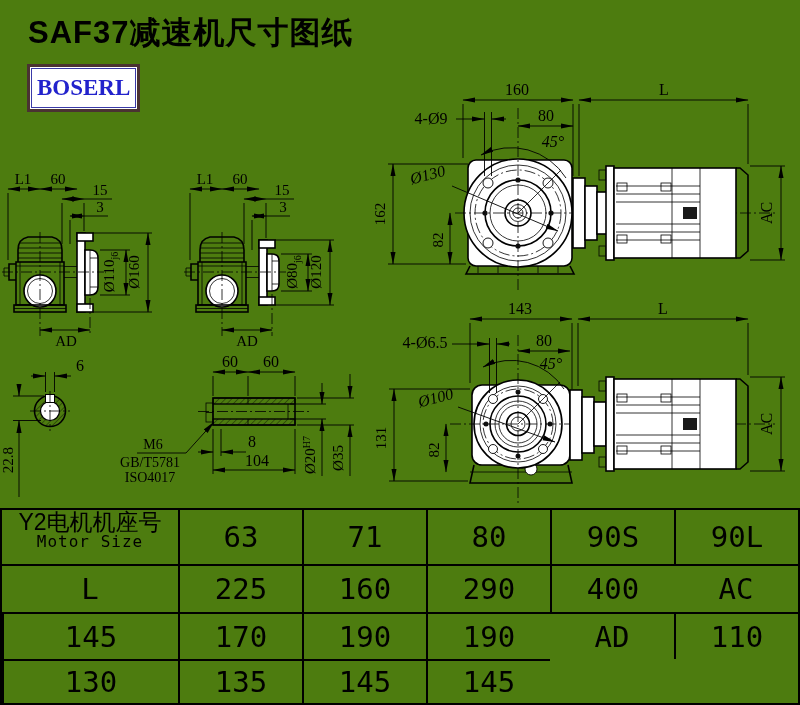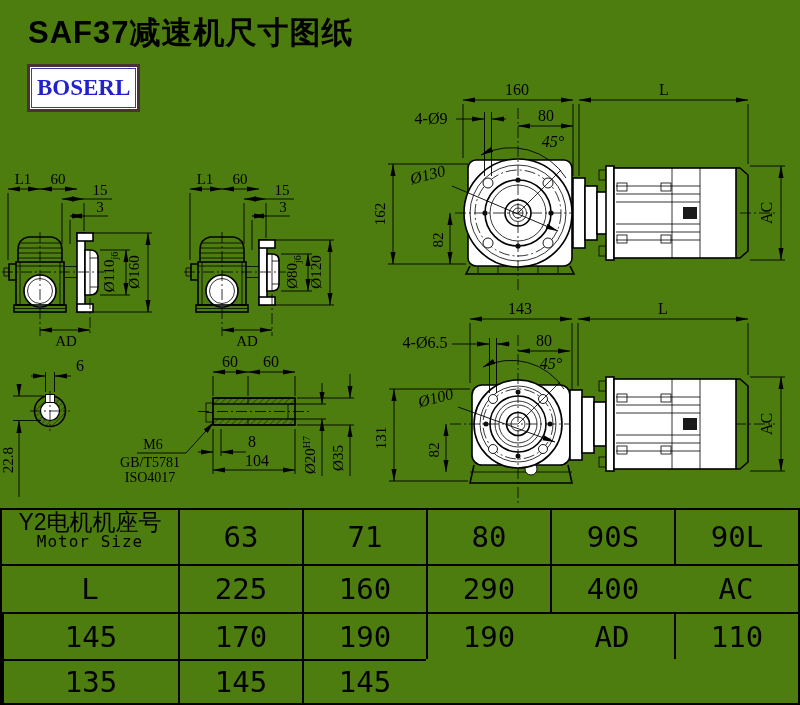--- a/index.html
+++ b/index.html
@@ -323,17 +323,18 @@
     <div class="cell">400</div>
 
     <div class="cell c0">AC</div>
     <div class="cell">145</div>
     <div class="cell">170</div>
     <div class="cell">190</div>
     <div class="cell">190</div>
 
     <div class="cell c0">AD</div>
     <div class="cell">110</div>
+    <div class="cell">130</div>
     <div class="cell">135</div>
     <div class="cell">145</div>
     <div class="cell">145</div>
   </div>
 </div>
 
 </body></html>

